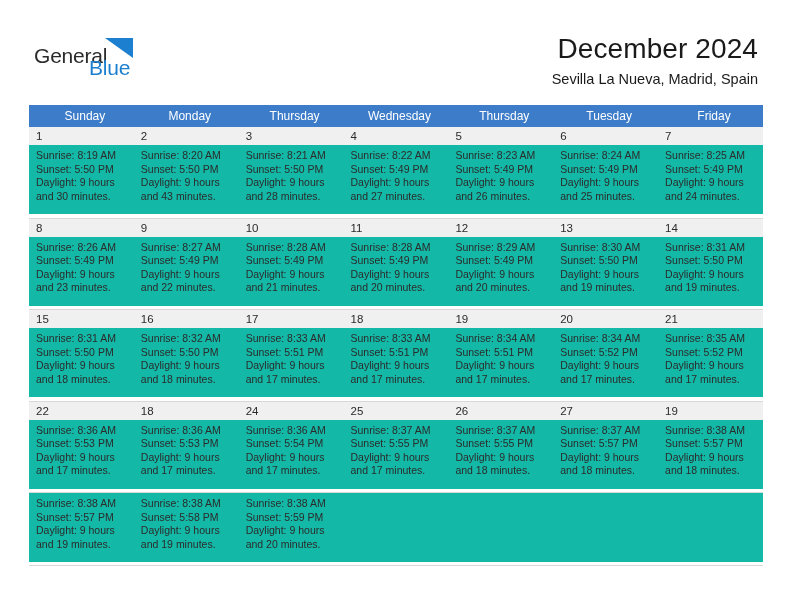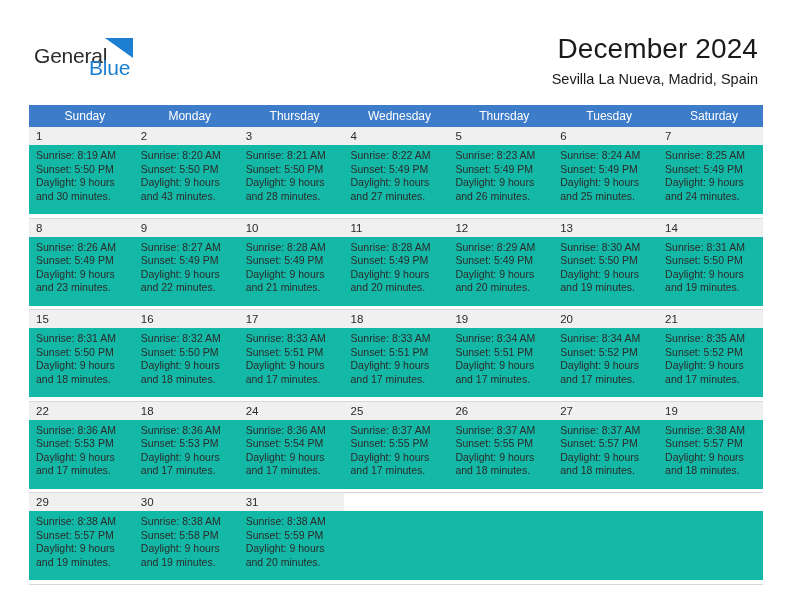--- a/index.html
+++ b/index.html
@@ -152,21 +152,21 @@
 
   <table class="cal">
     <thead>
       <tr>
         <th>Sunday</th>
         <th>Monday</th>
         <th>Thursday</th>
         <th>Wednesday</th>
         <th>Thursday</th>
         <th>Tuesday</th>
-        <th>Saturday</th>
+        <th>Friday</th>
       </tr>
     </thead>
     <tbody>
 
       <tr class="daynum-row">
         <td>1</td>
         <td>2</td>
         <td>3</td>
         <td>4</td>
         <td>5</td>
@@ -385,29 +385,20 @@
           <span class="line">Sunrise: 8:38 AM</span>
           <span class="line">Sunset: 5:57 PM</span>
           <span class="line">Daylight: 9 hours</span>
           <span class="line">and 18 minutes.</span>
         </td>
       </tr>
       <tr class="sep-row">
           <td colspan="7"></td>
         </tr>
 
-      <tr class="daynum-row">
-        <td>29</td>
-        <td>30</td>
-        <td>31</td>
-        <td class="empty-cell"></td>
-        <td class="empty-cell"></td>
-        <td class="empty-cell"></td>
-        <td class="empty-cell"></td>
-      </tr>
       <tr class="info-row">
         <td>
           <span class="line">Sunrise: 8:38 AM</span>
           <span class="line">Sunset: 5:57 PM</span>
           <span class="line">Daylight: 9 hours</span>
           <span class="line">and 19 minutes.</span>
         </td>
         <td>
           <span class="line">Sunrise: 8:38 AM</span>
           <span class="line">Sunset: 5:58 PM</span>

